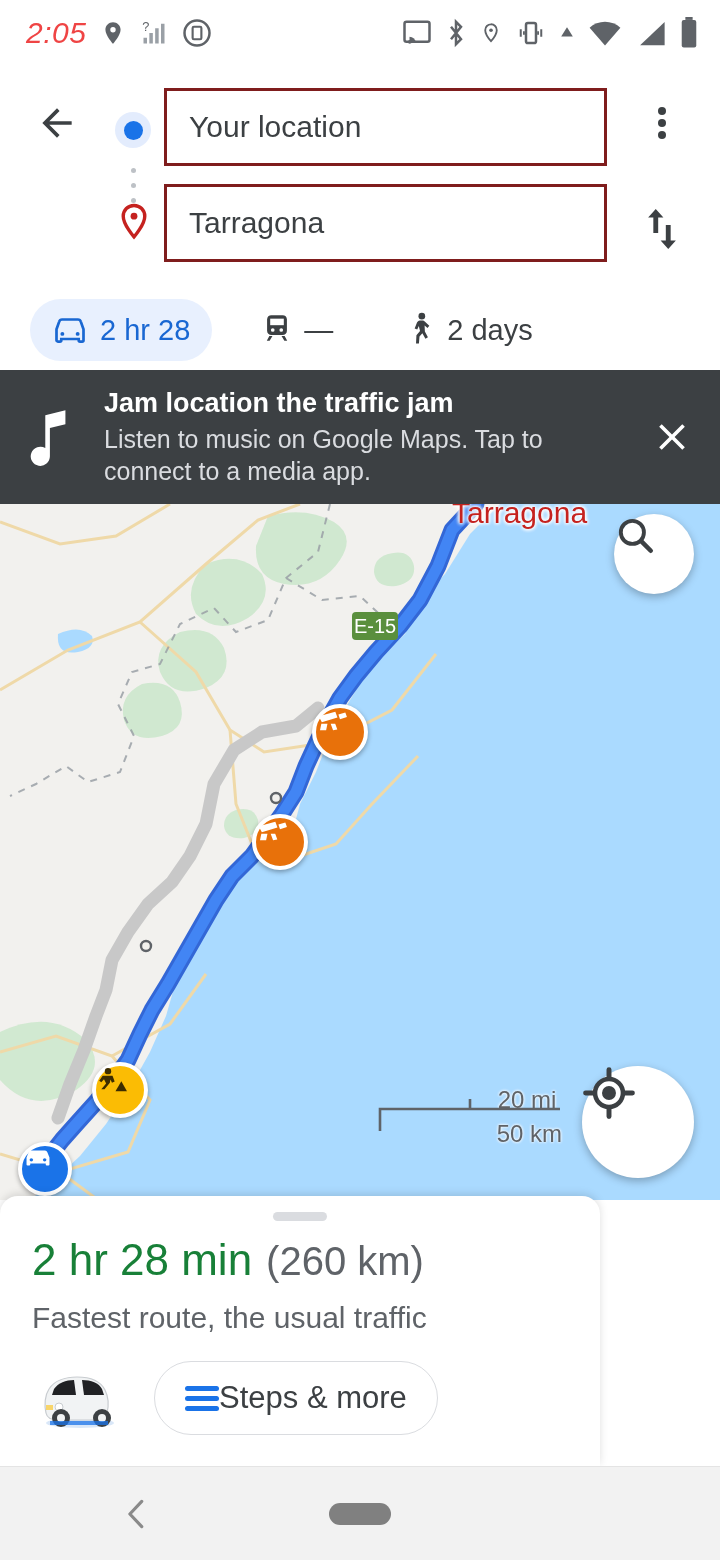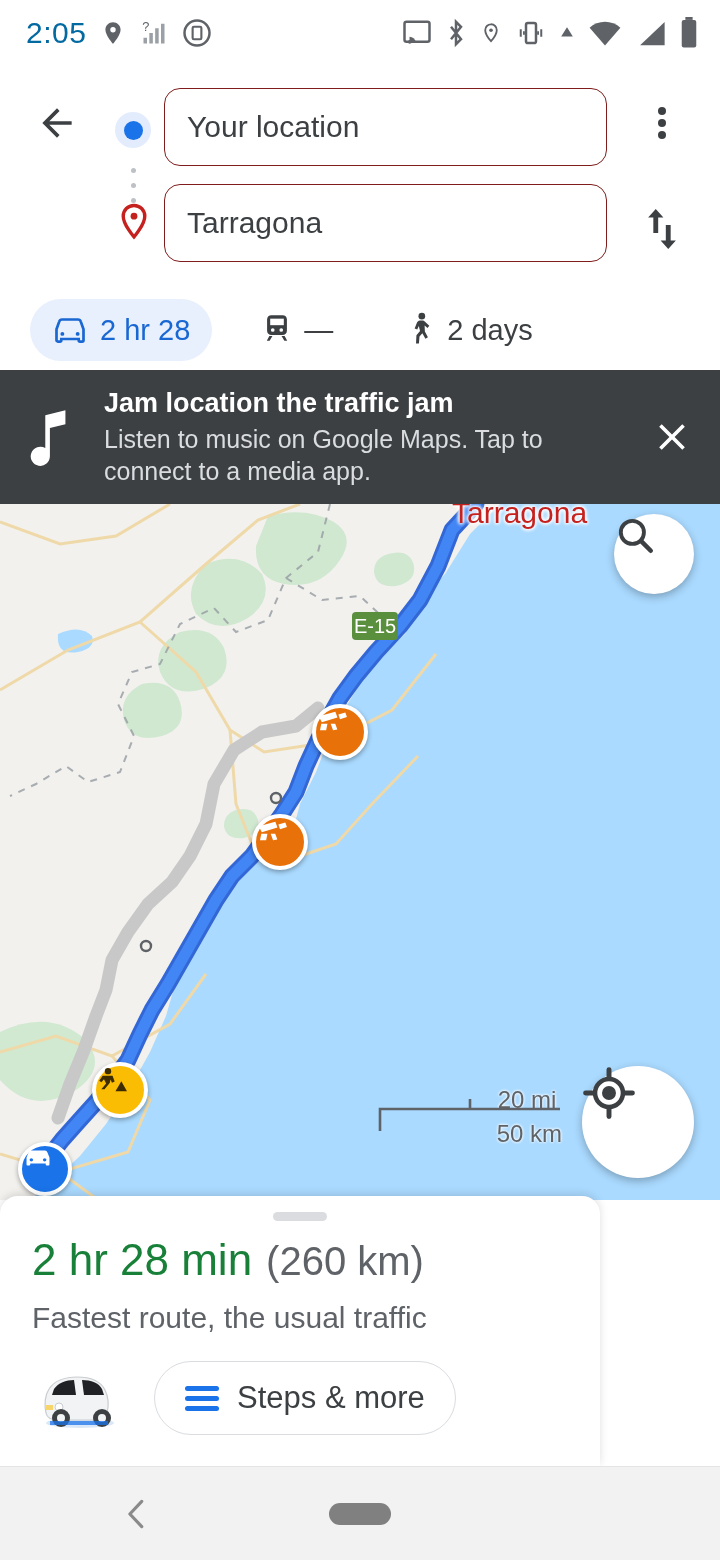--- a/index.html
+++ b/index.html
@@ -10,21 +10,21 @@
     overflow:hidden;
     position:relative;
   }
 
   
   .statusbar{
     position:absolute; top:0; left:0; width:720px; height:66px;
     display:flex; align-items:center; background:#ffffff;
   }
   .sb-left{ display:flex; align-items:center; gap:14px; padding-left:26px; }
-  .sb-time{ font-size:30px; color:#0369a1; letter-spacing:.5px; }
+  .sb-time{ font-size:30px; color:#ef4444; letter-spacing:.5px;font-style:italic; }
   .sb-right{ margin-left:auto; display:flex; align-items:center; gap:14px; padding-right:22px; }
   .sbicon{ display:block; }
 
   
   .topcard{
     position:absolute; top:66px; left:0; width:720px; height:304px;
     background:#ffffff; z-index:5;
   }
   .back-btn{
     position:absolute; left:30px; top:30px; width:54px; height:54px;
@@ -44,21 +44,21 @@
   .origin-dot{
     position:absolute; left:5px; top:16px; width:36px;height:36px;border-radius:50%;
     background:#e3ecfd; display:flex;align-items:center;justify-content:center;
   }
   .origin-dot i{ width:19px;height:19px;border-radius:50%;background:#1a73e8;display:block; }
   .rail-dot{ position:absolute; left:21px; width:5px;height:5px;border-radius:50%;background:#bdc1c6; }
   .dest-pin{ position:absolute; left:7px; top:106px; }
 
   .field{
     position:absolute; left:164px; width:443px; height:78px;
-    border:1px solid #7f1d1d; border-radius:16px; background:#fff;
+    border:3px solid #7f1d1d; border-radius:0; background:#fff;
     display:flex; align-items:center; padding:12px 22px; cursor:text;
   }
   .field-text{ font-size:30px; color:#3c4043; }
   #f-origin{ top:22px; }
   #f-dest{ top:118px; }
 
   
   .modes{ position:absolute; left:0; top:224px; width:720px; height:80px; display:flex; align-items:center; }
   .mode{
     display:flex; align-items:center; gap:12px; height:62px; padding:0 22px;
@@ -129,21 +129,21 @@
   .subtitle{ padding:16px 0 0 32px; font-size:30px; color:#5f6368; }
   .actions{ display:flex; align-items:center; padding:26px 0 0 32px; gap:26px; }
   .start-btn{
     height:74px; min-width:204px; background:#1a73e8; border-radius:38px; cursor:pointer;
     display:flex; align-items:center; justify-content:center; gap:14px; padding:0 30px;
   }
   .start-label{ color:#fff; font-size:31px; }
   .carpic{ width:96px; height:70px; position:relative; }
   .steps-btn{
     height:74px; border:1px solid #dadce0; border-radius:38px; cursor:pointer;
-    display:flex; align-items:center; gap:18px; padding:0 30px;
+    display:flex; align-items:center; padding:0 30px;
   }
   .steps-label{ font-size:31px; color:#3c4043; }
   .stline{ height:5px; background:#1a73e8; border-radius:3px; display:block; margin:5px 0; }
 
   
   .navbar{
     position:absolute; bottom:0; left:0; width:720px; height:94px;
     background:#f2f2f2; border-top:1px solid #e4e4e4; z-index:8;
   }
   .nav-back{ position:absolute; left:118px; top:28px; cursor:pointer; }

